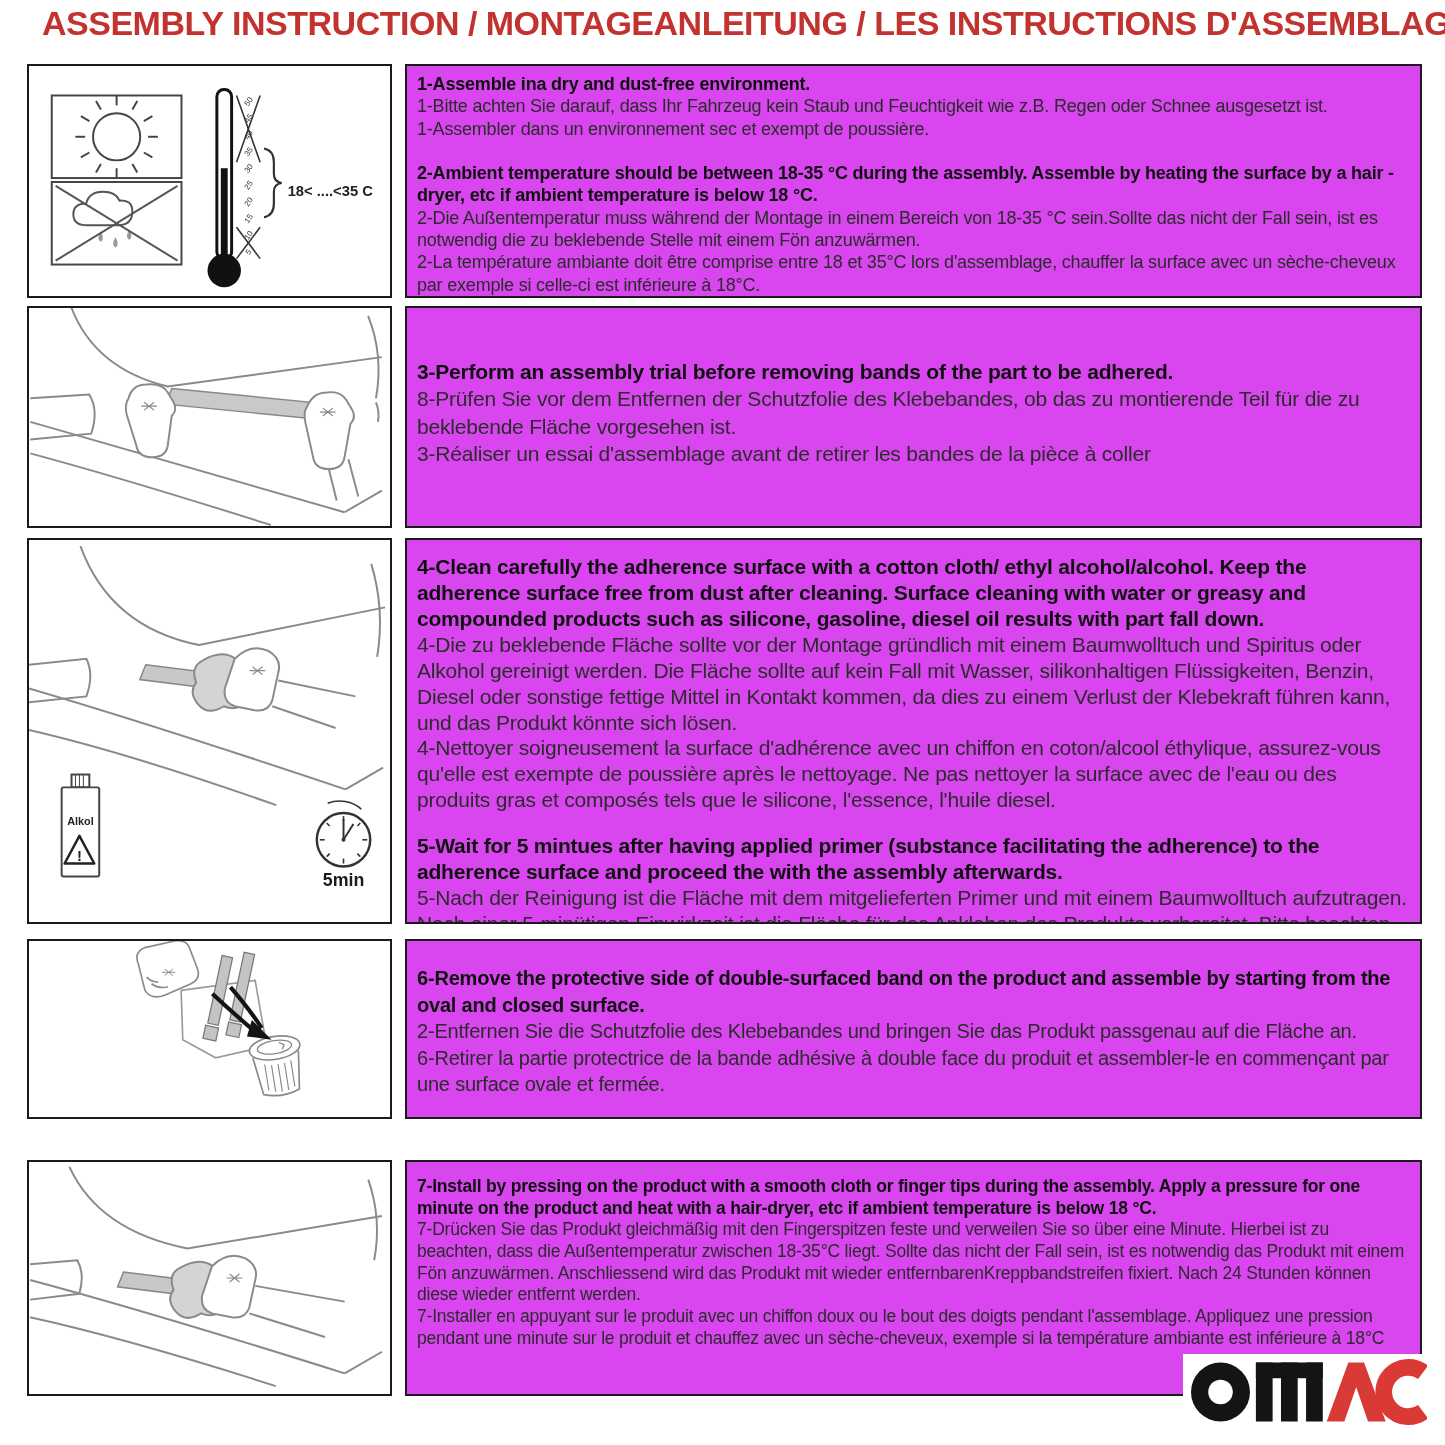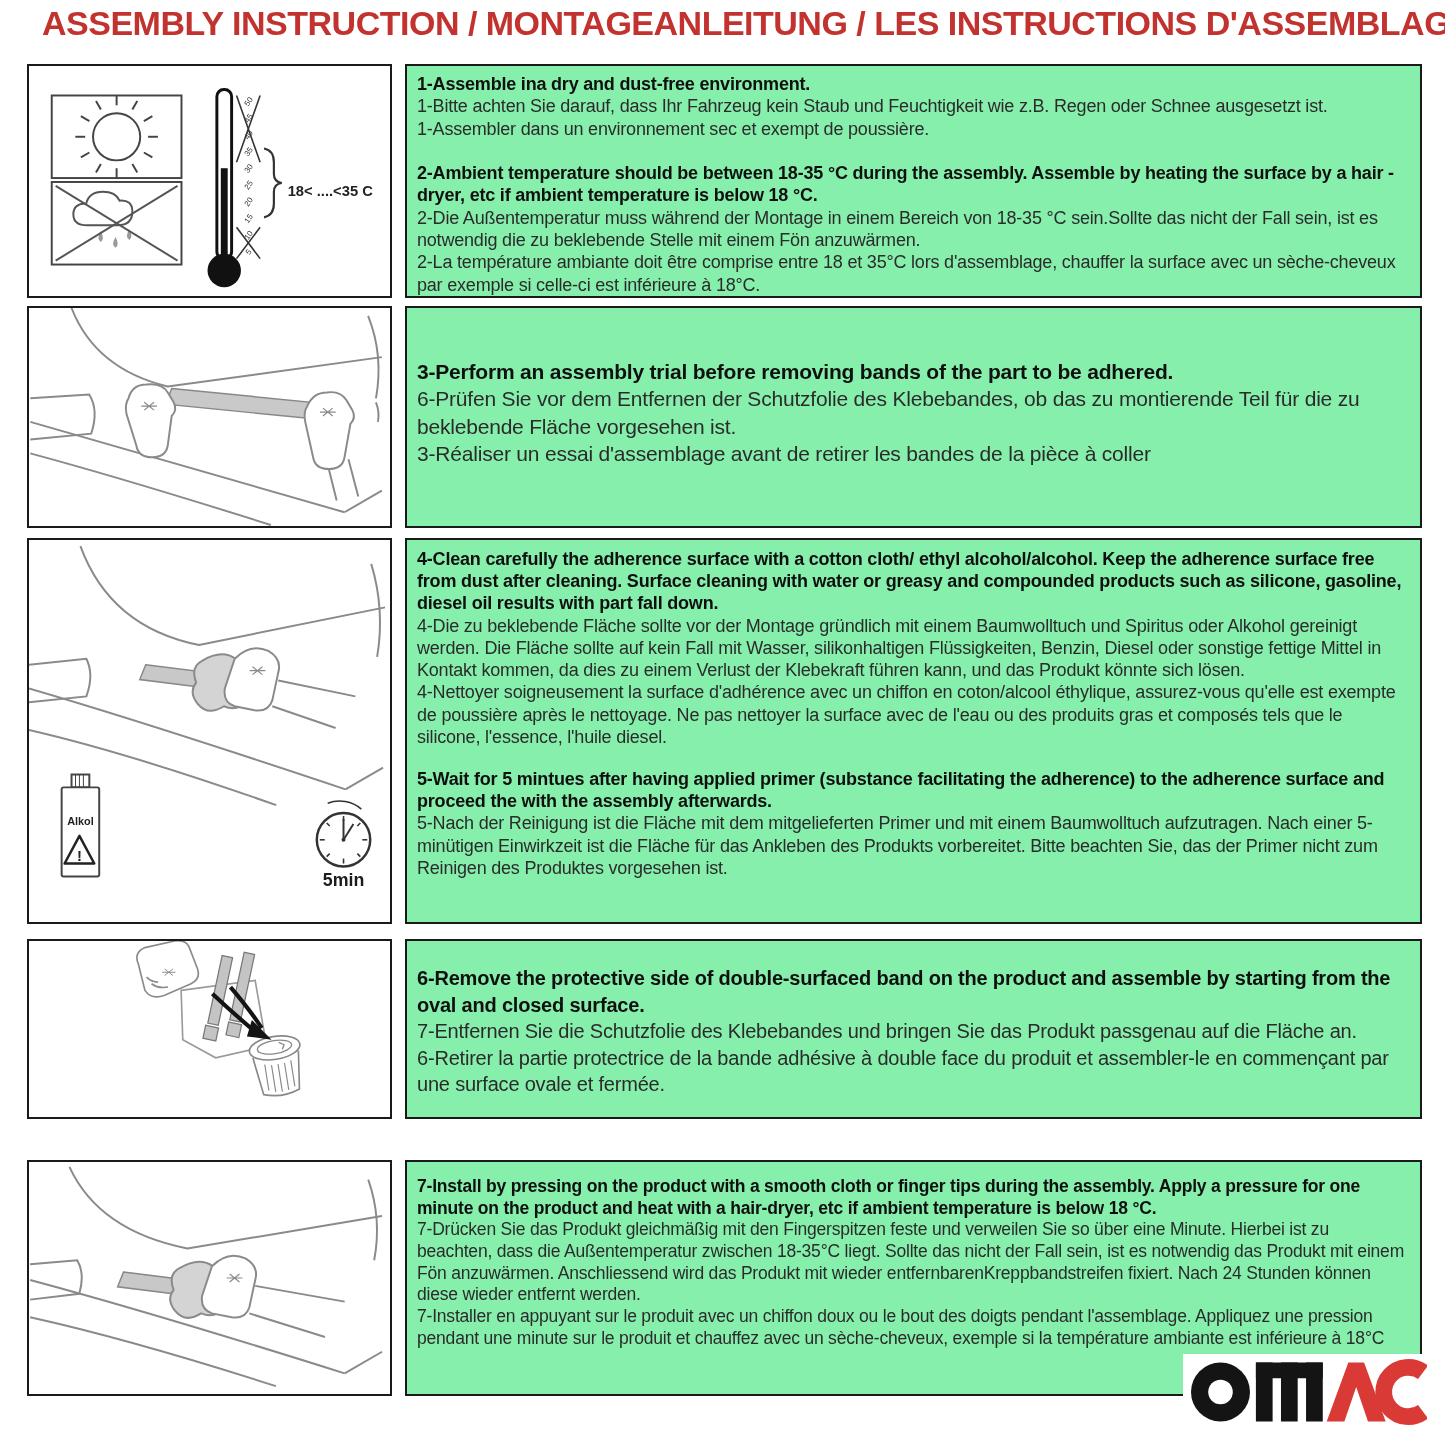--- a/index.html
+++ b/index.html
@@ -10,30 +10,30 @@
   .row{position:absolute;left:0;width:1445px;}
   .row1{top:64px;height:234px;}
   .row2{top:306px;height:222px;}
   .row3{top:538px;height:386px;}
   .row4{top:939px;height:180px;}
   .row5{top:1160px;height:236px;}
   .illus{position:absolute;left:27px;top:0;width:365px;height:100%;
          border:2.5px solid #1a1a1a;box-sizing:border-box;background:#fff;}
   .illus svg{display:block;width:100%;height:100%;}
   .text{position:absolute;left:405px;top:0;width:1017px;height:100%;
-        border:2.5px solid #1a1a1a;box-sizing:border-box;background:#86efac;overflow:hidden;}
+        border:2.5px solid #1a1a1a;box-sizing:border-box;background:#d946ef;overflow:hidden;}
   .text p{margin:0;}
   .b{font-weight:700;color:#101010;}
   .r{font-weight:400;color:#2b2b2b;}
   .gap{margin-top:20px !important;}
   .t1{padding:7px 12px 0 10px;font-size:18px;line-height:1.24;letter-spacing:-0.2px;}
   .t1 .gap{margin-top:22px !important;}
   .t2{padding:50px 12px 0 10px;font-size:21px;line-height:1.3;letter-spacing:-0.2px;}
   .t2 p{max-width:945px;}
-  .t3{padding:8px 12px 0 10px;font-size:18px;line-height:1.235;letter-spacing:-0.2px;}
+  .t3{padding:14px 12px 0 10px;font-size:21px;line-height:1.235;letter-spacing:-0.2px;}
   .t4{padding:24px 12px 0 10px;font-size:20px;line-height:1.33;letter-spacing:-0.2px;}
   .t4 p{max-width:985px;}
   .t5{padding:14px 12px 4px 10px;font-size:17.5px;line-height:1.24;letter-spacing:-0.2px;}
   svg text{font-family:"Liberation Sans",sans-serif;}
   .logo-wrap{position:absolute;left:1183px;top:1354px;width:244px;height:76px;background:#fff;
              display:flex;align-items:center;justify-content:flex-end;}
   .logo-wrap svg{width:236px;height:66px;}
 </style>
 </head>
 <body>
@@ -129,21 +129,21 @@
           <path d="M100 92 Q104 78 118 78 Q134 76 140 86 L146 96 Q150 104 144 110 L140 140 Q138 152 124 152 Q110 152 108 140 L98 108 Q96 98 100 92 Z"></path>
           <path d="M116 96 l10 8 m-10 0 l10 -8 m-13 4 l16 0" stroke-width="1.2"></path>
           <path d="M282 100 Q288 86 302 86 Q316 84 322 94 L328 104 Q332 112 326 118 L320 152 Q318 164 304 164 Q290 164 288 152 L280 116 Q278 106 282 100 Z"></path>
           <path d="M298 102 l10 8 m-10 0 l10 -8 m-13 4 l16 0" stroke-width="1.2"></path>
           <path d="M304 164 L312 196 M324 154 L334 192"></path>
         </g>
       </svg>
     </div>
     <div class="text t2">
       <p class="b">3-Perform an assembly trial before removing bands of the part to be adhered.</p>
-      <p class="r">6-Prüfen Sie vor dem Entfernen der Schutzfolie des Klebebandes, ob das zu montierende Teil für die zu beklebende Fläche vorgesehen ist.</p>
+      <p class="r">8-Prüfen Sie vor dem Entfernen der Schutzfolie des Klebebandes, ob das zu montierende Teil für die zu beklebende Fläche vorgesehen ist.</p>
       <p class="r">3-Réaliser un essai d'assemblage avant de retirer les bandes de la pièce à coller</p>
     </div>
   </section>
 
   <section class="row row3">
     <div class="illus">
       <svg viewBox="0 0 365 386">
         <g stroke="#8a8a8a" stroke-width="2" fill="none">
           <path d="M52 6 Q82 88 172 106 L360 68"></path>
           <path d="M346 24 Q360 70 352 118"></path>
@@ -234,21 +234,21 @@
         </g>
         <g>
           <path d="M186 64 Q216 92 240 112" stroke="#141414" stroke-width="5" fill="none"></path>
           <path d="M208 56 Q232 84 246 106" stroke="#141414" stroke-width="5" fill="none"></path>
           <polygon points="234,96 258,120 228,116" fill="#141414"></polygon>
         </g>
       </svg>
     </div>
     <div class="text t4">
       <p class="b">6-Remove the protective side of double-surfaced band on the product and assemble by starting from the oval and closed surface.</p>
-      <p class="r">7-Entfernen Sie die Schutzfolie des Klebebandes und bringen Sie das Produkt passgenau auf die Fläche an.</p>
+      <p class="r">2-Entfernen Sie die Schutzfolie des Klebebandes und bringen Sie das Produkt passgenau auf die Fläche an.</p>
       <p class="r">6-Retirer la partie protectrice de la bande adhésive à double face du produit et assembler-le en commençant par une surface ovale et fermée.</p>
     </div>
   </section>
 
   <section class="row row5">
     <div class="illus">
       <svg viewBox="0 0 365 236">
         <g stroke="#8a8a8a" stroke-width="2" fill="none">
           <path d="M40 5 Q70 70 160 88 L358 55"></path>
           <path d="M344 18 Q358 58 350 100"></path>

